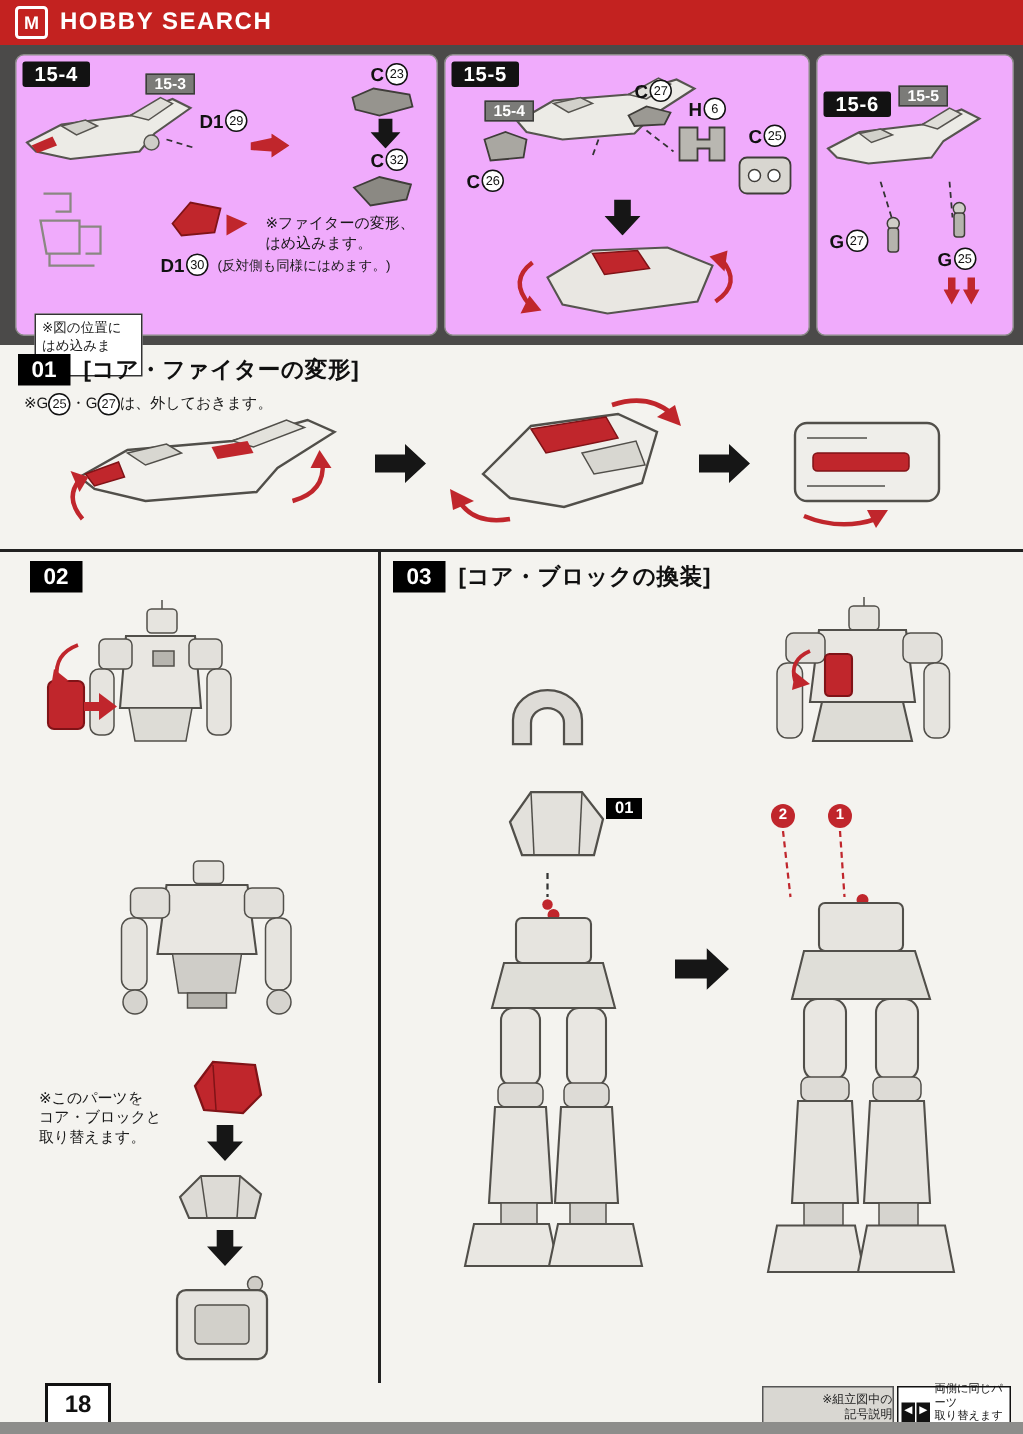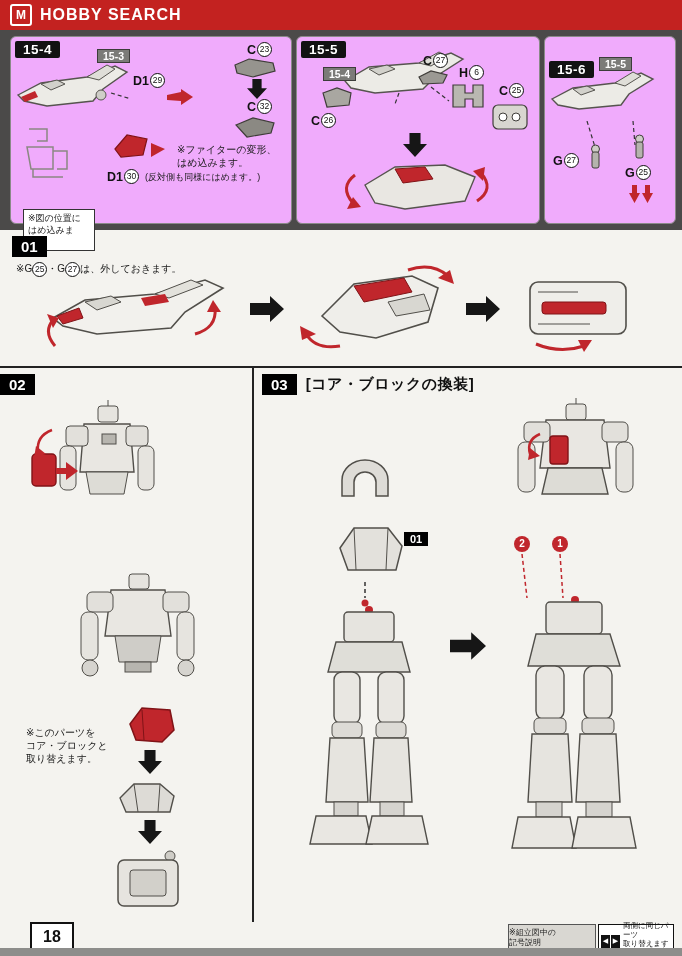--- a/index.html
+++ b/index.html
@@ -29,21 +29,21 @@
   .sectitle{font-weight:bold;font-size:15px;color:#101010;letter-spacing:.5px;}
 
   .hline{position:absolute;background:#222;}
   .vline{position:absolute;background:#222;}
 
   .abs{position:absolute;}
   .tag01{position:absolute;background:#000;color:#fff;font-weight:bold;font-size:11px;padding:1px 6px;}
 
   .footstrip{position:absolute;left:0;bottom:0;width:682px;height:8px;background:#8d8d8b;}
   .pagebox{position:absolute;left:30px;top:922px;width:40px;height:26px;background:#fff;border:2px solid #111;display:flex;align-items:center;justify-content:center;font-size:16px;font-weight:bold;color:#111;}
-  .legend1{position:absolute;left:508px;top:924px;width:86px;height:25px;background:#d9d7d2;border:1px solid #555;font-size:8px;line-height:1.25;display:flex;flex-direction:column;align-items:flex-start;justify-content:center;color:#222;}
+  .legend1{position:absolute;left:508px;top:924px;width:86px;height:25px;background:#d9d7d2;border:1px solid #555;font-size:8px;line-height:1.25;display:flex;flex-direction:column;align-items:flex-end;justify-content:center;color:#222;}
   .legend2{position:absolute;left:598px;top:924px;width:76px;height:25px;background:#fff;border:1px solid #111;display:flex;align-items:flex-end;gap:3px;padding:0 2px;box-sizing:border-box;font-size:7.5px;line-height:1.2;color:#111;}
   .bsicon{display:flex;gap:1px;}
   .bsicon span{width:9px;height:13px;background:#111;color:#fff;font-size:7px;display:flex;align-items:center;justify-content:center;}
 </style>
 </head>
 <body>
 
 <div id="page">
 
   <div class="banner">
@@ -217,20 +217,21 @@
     </span>
 
     <svg class="abs" style="left:84px;top:146px;" width="26" height="22" viewBox="0 0 26 22">
       <polygon points="3,2 8,2 8,10 11,10 5.5,20 0,10 3,10" fill="#c0262c"></polygon>
       <polygon points="16,2 21,2 21,10 24,10 18.5,20 13,10 16,10" fill="#c0262c"></polygon>
     </svg>
   </div>
 
   <div class="sechdr" style="left:12px;top:236px;">
     <span class="secnum">01</span>
+    <span class="sectitle">[コア・ファイターの変形]</span>
   </div>
   <div class="note" style="left:16px;top:262px;text-align:right;">
     <span>※G</span><span class="pnum">25</span><span>・G</span><span class="pnum">27</span><span>は、外しておきます。</span>
   </div>
 
   <svg class="abs" style="left:45px;top:268px;" width="195" height="92" viewBox="0 0 195 92">
     <polygon points="8,50 40,32 110,26 160,12 178,20 140,44 126,60 52,66 18,58" fill="#f2f1ed" stroke="#514f4a" stroke-width="1.6"></polygon>
     <polygon points="40,34 66,28 76,34 52,42" fill="#d8d7d1" stroke="#514f4a" stroke-width="1"></polygon>
     <polygon points="110,26 146,12 158,17 124,30" fill="#e3e2dc" stroke="#514f4a" stroke-width="1"></polygon>
     <polygon points="12,48 34,40 38,50 18,56" fill="#c0262c" stroke="#801317"></polygon>
@@ -264,21 +265,21 @@
     <rect x="34" y="34" width="64" height="12" rx="3" fill="#c0262c" stroke="#801317"></rect>
     <path d="M30,24 h40" stroke="#514f4a" fill="none"></path>
     <path d="M30,56 h52" stroke="#514f4a" fill="none"></path>
     <path d="M28,76 Q52,86 76,78" stroke="#c0262c" stroke-width="3" fill="none"></path>
     <polygon points="84,72 70,72 76,84" fill="#c0262c"></polygon>
   </svg>
 
   <div class="hline" style="left:0;top:366px;width:682px;height:2px;"></div>
   <div class="vline" style="left:252px;top:366px;width:2px;height:556px;"></div>
 
-  <div class="sechdr" style="left:0;top:374px;flex-direction:column;">
+  <div class="sechdr" style="left:20px;top:374px;flex-direction:column;">
     <span class="secnum">02</span>
   </div>
 
   <svg class="abs" style="left:22px;top:400px;" width="170" height="170" viewBox="0 0 170 170">
     <line x1="86" y1="0" x2="86" y2="8" stroke="#514f4a"></line>
     <rect x="76" y="6" width="20" height="16" rx="3" fill="#e6e4df" stroke="#514f4a"></rect>
     <polygon points="62,24 108,24 112,72 58,72" fill="#e9e7e2" stroke="#514f4a" stroke-width="1.4"></polygon>
     <rect x="44" y="26" width="22" height="20" rx="4" fill="#e2e0db" stroke="#514f4a"></rect>
     <rect x="104" y="26" width="22" height="20" rx="4" fill="#e2e0db" stroke="#514f4a"></rect>
     <rect x="80" y="34" width="14" height="10" fill="#b7b5af" stroke="#514f4a"></rect>

